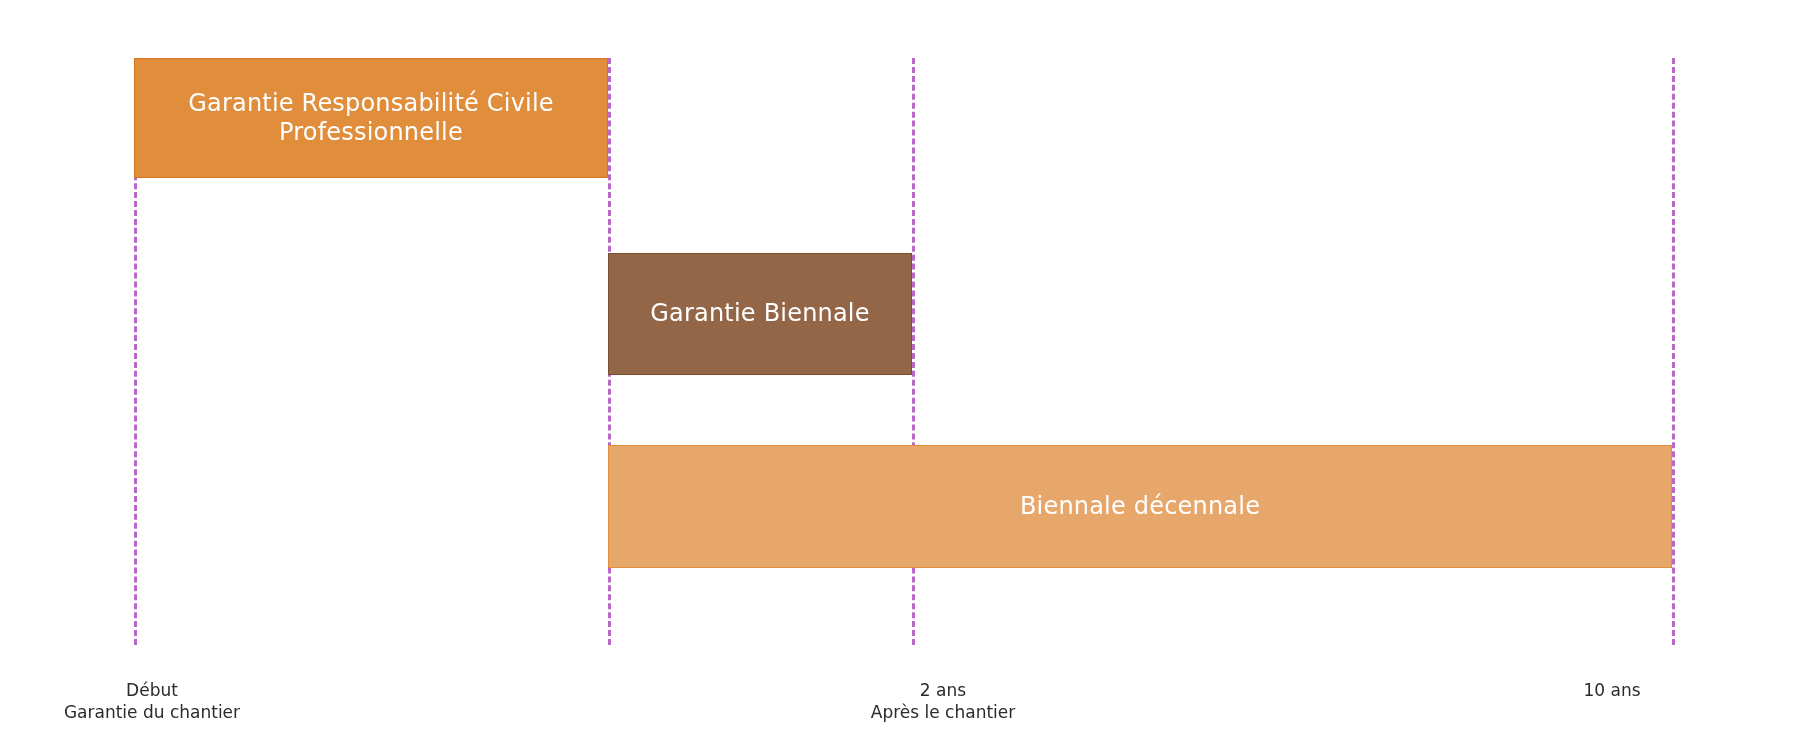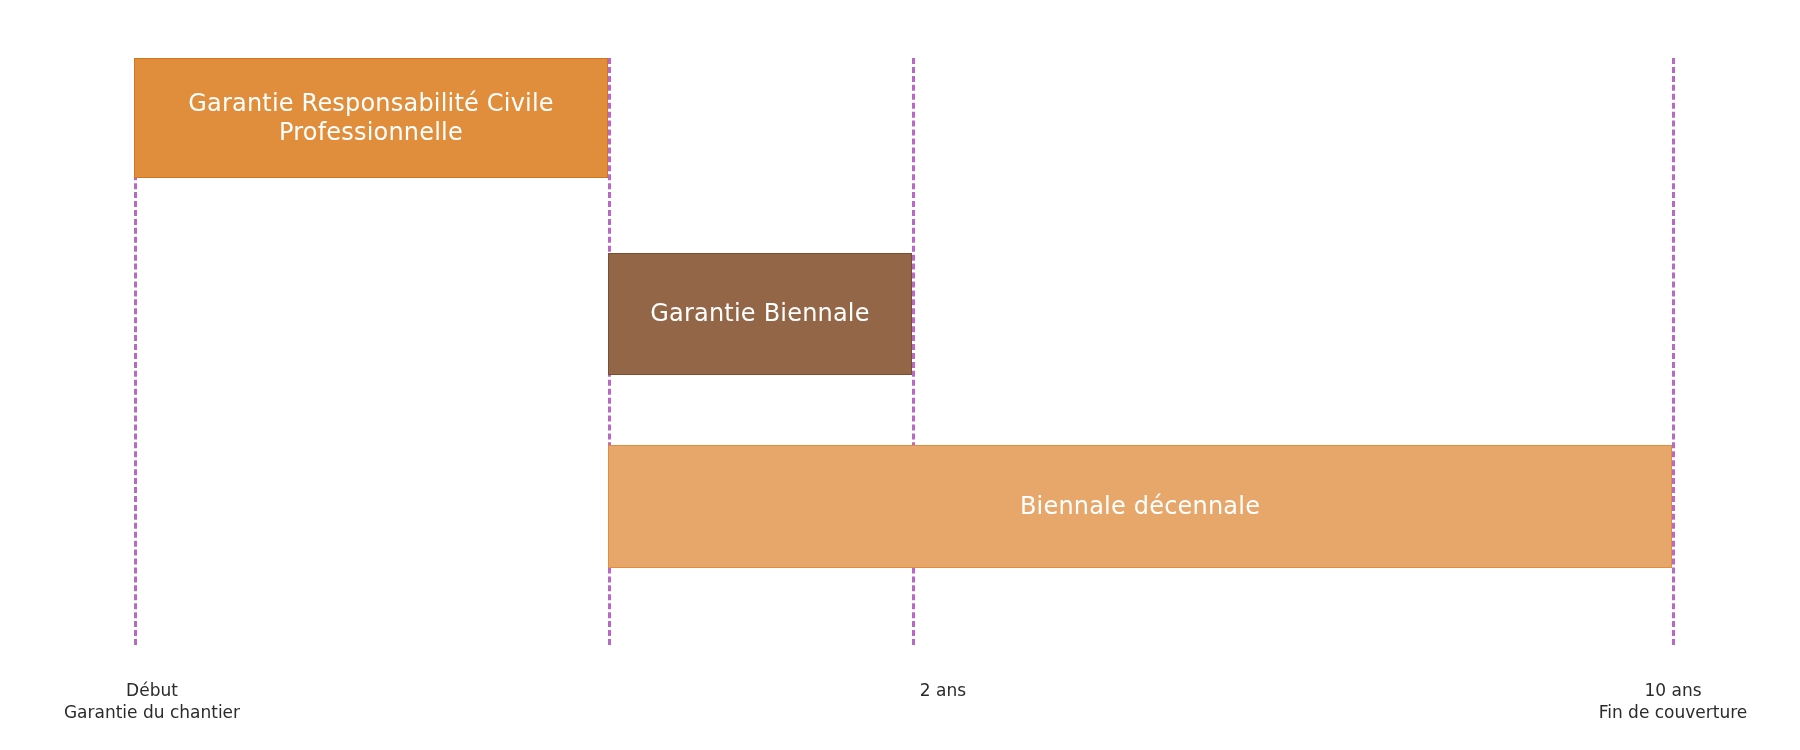--- a/index.html
+++ b/index.html
@@ -91,20 +91,20 @@
   <div class="axis-label" style="left:152px; top:680px;">
     <span class="line1">Début</span>
     <span class="line2">Garantie du chantier</span>
   </div>
 
   <div class="axis-label" style="left:608px; top:680px;">
   </div>
 
   <div class="axis-label" style="left:931px; top:680px;margin-left:12px;">
     <span class="line1">2 ans</span>
+    <span class="line2">Après le chantier</span>
   </div>
 
-  <div class="axis-label" style="left:1673px; top:680px;">
+  <div class="axis-label" style="left:1612px; top:680px;">
     <span class="line1">10 ans</span>
-    <span class="line2">Fin de couverture</span>
   </div>
 
 </div>
 
 </body></html>

